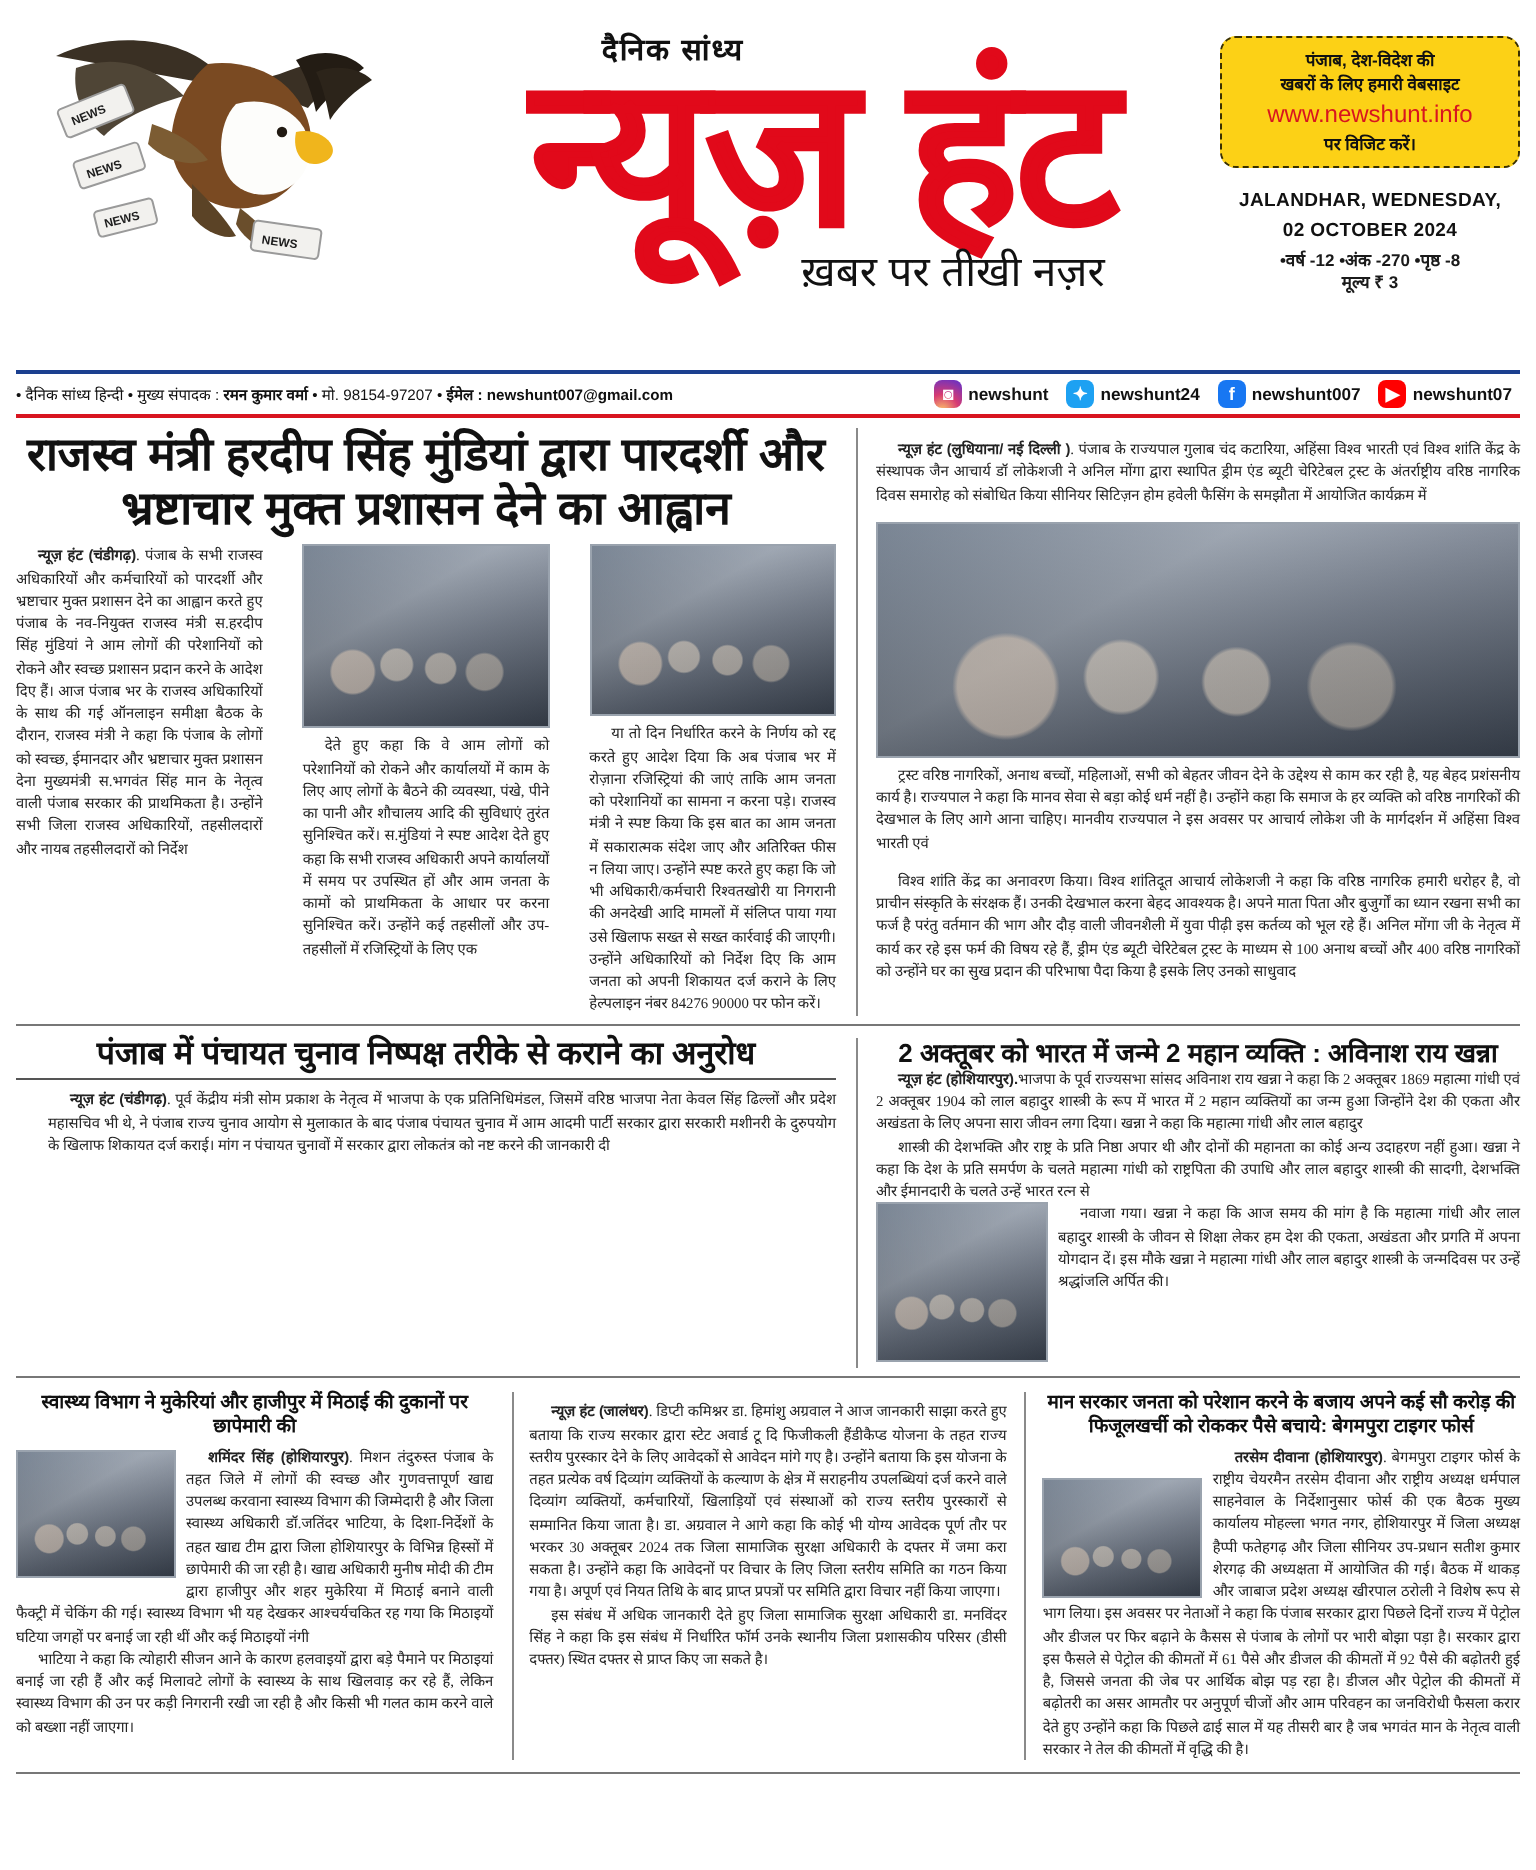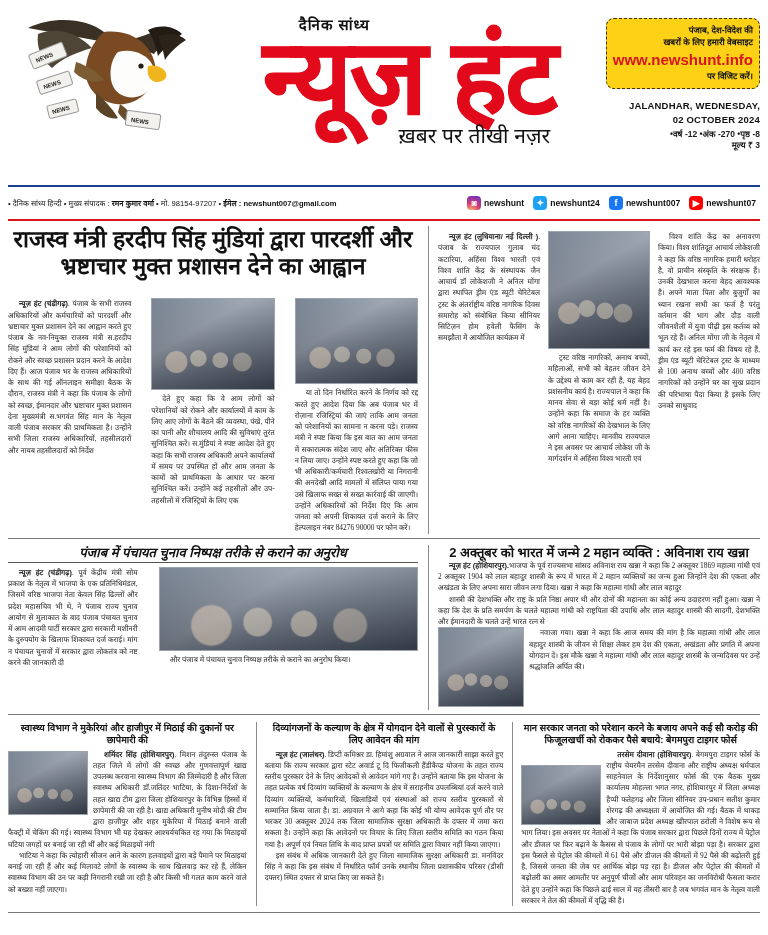--- a/index.html
+++ b/index.html
@@ -39,40 +39,40 @@
     letter-spacing: -2px;
     -webkit-text-stroke: 1px #e1091a;
     margin-top: -6px;
   }
   .tagline {
     font-size: 21px; font-weight: 400; color: #111;
     margin-top: -6px; margin-left: 130px;
   }
 
   .right-ear {
-    flex: 0 0 150px; padding-top: 18px; text-align: right;
+    flex: 0 0 150px; padding-top: 18px; text-align: center;
   }
   .web-box {
     background: #fcd116; border: 1px dashed #3a3000; border-radius: 8px;
     padding: 5px 6px 5px; font-size: 8.5px; line-height: 1.45;
     font-weight: 700; color: #111;
   }
-  .web-box .url { color: #d8151f; font-weight: 700; font-size: 15px; }
+  .web-box .url { color: #d8151f; font-weight: 400; font-size: 12px; }
   .dateline {
     margin-top: 10px; font-size: 9.5px; font-weight: 800; line-height: 1.5;
     color: #111; letter-spacing: 0.2px;
   }
   .issue-line { font-size: 8.5px; font-weight: 700; margin-top: 1px; }
   .price-line { font-size: 8.5px; font-weight: 700; }
 
   
   .rulebar-top { height: 2px; background: #1b3f8f; margin: 0 0 0; }
   .rulebar-bot { height: 2px; background: #d8151f; }
   .socialstrip {
-    display: flex; align-items: center; height: 32px;
+    display: flex; align-items: center; height: 20px;
     font-size: 8px; gap: 0;
   }
   .imprint { flex: 1 1 auto; white-space: nowrap; font-size: 7.6px; color: #111; }
   .imprint b { font-weight: 800; }
   .social-items { display: flex; align-items: center; gap: 9px; padding-right: 4px; }
   .soc { display: flex; align-items: center; gap: 3px; font-size: 8.6px; font-weight: 800; color: #111; }
   .soc .glyph {
     width: 14px; height: 14px; border-radius: 4px; display: inline-flex;
     align-items: center; justify-content: center; color: #fff; font-size: 9px; font-weight: 700;
   }
@@ -82,21 +82,21 @@
   .g-yt { background: #ff0000; border-radius: 50%; }
 
   
   .hl {
     font-family: "Liberation Sans", sans-serif;
     font-weight: 800; color: #111; text-align: center;
     line-height: 1.18;
   }
   .hl-lg { font-size: 23px; }
   .hl-md { font-size: 13px; }
-  .hl-sm { font-size: 13px; font-style: italic; }
+  .hl-sm { font-size: 16px; }
   .hl-xs { font-size: 9.5px; }
 
   .body-col {
     font-family: "Liberation Serif", serif;
     font-size: 7.4px; line-height: 1.52;
     text-align: justify; color: #232323;
     hyphens: auto;
   }
   .byline { font-weight: 800; font-family: "Liberation Sans", sans-serif; }
   .body-col p { margin: 0 0 0; text-indent: 11px; }
@@ -114,35 +114,35 @@
       radial-gradient(circle at 74% 70%, rgba(215,200,180,.45) 0 8%, transparent 9%),
       linear-gradient(to bottom, rgba(255,255,255,.18), rgba(0,0,0,.28));
   }
 
   
   .sec1 { display: flex; gap: 10px; padding-top: 5px; }
   .sec1 .left { flex: 0 0 410px; }
   .sec1 .right { flex: 1 1 auto; }
   .vline { border-left: 1px solid #8a8a8a; }
 
-  .s1-left-cols { display: flex; gap: 20px; margin-top: 18px; }
+  .s1-left-cols { display: flex; gap: 20px; margin-top: 4px; }
   .s1-left-cols > div { flex: 1 1 0; }
 
   .photo-s1a { width: 100%; height: 92px; margin-bottom: 3px; }
   .photo-s1b { width: 100%; height: 86px; margin-bottom: 3px; }
 
-  .sec1 .right .subcols { display: flex; gap: 8px; margin-top: 5px; }
+  .sec1 .right .subcols { display: flex; gap: 8px; margin-top: 5px; flex-direction: column; }
   .sec1 .right .subcols > div { flex: 1 1 0; }
   .photo-gov { width: 100%; height: 118px; margin-bottom: 3px; }
 
   
   .sec2 { display: flex; gap: 10px; margin-top: 6px; }
   .sec2 .left { flex: 0 0 410px; }
   .sec2 .right { flex: 1 1 auto; }
-  .s2cols { display: flex; gap: 21px; margin-top: 4px; }
+  .s2cols { display: flex; gap: 21px; margin-top: 4px; margin-left: 16px; }
   .s2cols > div { flex: 1 1 0; }
   .photo-s2 { width: 100%; height: 84px; margin-bottom: 3px; }
   .photo-port { width: 96px; height: 86px; float: right; margin: 0 0 3px 5px; }
 
   
   .sec3 { display: flex; gap: 9px; margin-top: 7px; }
   .sec3 > .block { flex: 1 1 0; }
   .sec3 .block.b3 { flex: 1 1 0; }
   .photo-s3 { width: 100%; height: 72px; margin: 2px 0 3px; }
 
@@ -284,26 +284,20 @@
   <div class="divider-row"></div>
 
   <div class="sec2">
 
     <div class="left">
       <div class="hl hl-sm" style="border-bottom:1px solid #555;padding-bottom:2px">पंजाब में पंचायत चुनाव निष्पक्ष तरीके से कराने का अनुरोध</div>
       <div class="s2cols">
         <div class="body-col">
           <p><span class="byline">न्यूज़ हंट (चंडीगढ़)</span><span>. पूर्व केंद्रीय मंत्री सोम प्रकाश के नेतृत्व में भाजपा के एक प्रतिनिधिमंडल, जिसमें वरिष्ठ भाजपा नेता केवल सिंह ढिल्लों और प्रदेश महासचिव भी थे, ने पंजाब राज्य चुनाव आयोग से मुलाकात के बाद पंजाब पंचायत चुनाव में आम आदमी पार्टी सरकार द्वारा सरकारी मशीनरी के दुरुपयोग के खिलाफ शिकायत दर्ज कराई। मांग न पंचायत चुनावों में सरकार द्वारा लोकतंत्र को नष्ट करने की जानकारी दी</span></p>
         </div>
-        <div style="flex:2 1 0">
-          <div class="photo photo-s2"></div>
-          <div class="body-col">
-            <p>और पंजाब में पंचायत चुनाव निष्पक्ष तरीके से कराने का अनुरोध किया।</p>
-          </div>
-        </div>
       </div>
     </div>
 
     <div class="right vline" style="padding-left:9px">
       <div class="hl hl-md">2 अक्तूबर को भारत में जन्मे 2 महान व्यक्ति : अविनाश राय खन्ना</div>
       <div class="subcols">
         <div class="body-col">
           <p><span class="byline">न्यूज़ हंट (होशियारपुर).</span><span>भाजपा के पूर्व राज्यसभा सांसद अविनाश राय खन्ना ने कहा कि 2 अक्तूबर 1869 महात्मा गांधी एवं 2 अक्तूबर 1904 को लाल बहादुर शास्त्री के रूप में भारत में 2 महान व्यक्तियों का जन्म हुआ जिन्होंने देश की एकता और अखंडता के लिए अपना सारा जीवन लगा दिया। खन्ना ने कहा कि महात्मा गांधी और लाल बहादुर</span></p>
         </div>
         <div class="body-col">
@@ -326,21 +320,20 @@
     <div class="block b1">
       <div class="hl hl-xs">स्वास्थ्य विभाग ने मुकेरियां और हाजीपुर में मिठाई की दुकानों पर छापेमारी की</div>
       <div class="body-col" style="margin-top:4px">
         <div class="photo photo-s3" style="float:left;width:80px;height:64px;margin:2px 5px 2px 0"></div>
         <p><span class="byline">शमिंदर सिंह (होशियारपुर)</span><span>. मिशन तंदुरुस्त पंजाब के तहत जिले में लोगों की स्वच्छ और गुणवत्तापूर्ण खाद्य उपलब्ध करवाना स्वास्थ्य विभाग की जिम्मेदारी है और जिला स्वास्थ्य अधिकारी डॉ.जतिंदर भाटिया, के दिशा-निर्देशों के तहत खाद्य टीम द्वारा जिला होशियारपुर के विभिन्न हिस्सों में छापेमारी की जा रही है। खाद्य अधिकारी मुनीष मोदी की टीम द्वारा हाजीपुर और शहर मुकेरिया में मिठाई बनाने वाली फैक्ट्री में चेकिंग की गई। स्वास्थ्य विभाग भी यह देखकर आश्चर्यचकित रह गया कि मिठाइयों घटिया जगहों पर बनाई जा रही थीं और कई मिठाइयों नंगी</span></p>
         <p>भाटिया ने कहा कि त्योहारी सीजन आने के कारण हलवाइयों द्वारा बड़े पैमाने पर मिठाइयां बनाई जा रही हैं और कई मिलावटे लोगों के स्वास्थ्य के साथ खिलवाड़ कर रहे हैं, लेकिन स्वास्थ्य विभाग की उन पर कड़ी निगरानी रखी जा रही है और किसी भी गलत काम करने वाले को बख्शा नहीं जाएगा।</p>
       </div>
     </div>
 
     <div class="block b2 vline" style="padding-left:8px">
-      <div class="hl hl-xs">दिव्यांगजनों के कल्याण के क्षेत्र में योगदान देने वालों से पुरस्कारों के लिए आवेदन की मांग</div>
       <div class="body-col" style="margin-top:4px">
         <p><span class="byline">न्यूज़ हंट (जालंधर)</span><span>. डिप्टी कमिश्नर डा. हिमांशु अग्रवाल ने आज जानकारी साझा करते हुए बताया कि राज्य सरकार द्वारा स्टेट अवार्ड टू दि फिजीकली हैंडीकैप्ड योजना के तहत राज्य स्तरीय पुरस्कार देने के लिए आवेदकों से आवेदन मांगे गए है। उन्होंने बताया कि इस योजना के तहत प्रत्येक वर्ष दिव्यांग व्यक्तियों के कल्याण के क्षेत्र में सराहनीय उपलब्धियां दर्ज करने वाले दिव्यांग व्यक्तियों, कर्मचारियों, खिलाड़ियों एवं संस्थाओं को राज्य स्तरीय पुरस्कारों से सम्मानित किया जाता है। डा. अग्रवाल ने आगे कहा कि कोई भी योग्य आवेदक पूर्ण तौर पर भरकर 30 अक्तूबर 2024 तक जिला सामाजिक सुरक्षा अधिकारी के दफ्तर में जमा करा सकता है। उन्होंने कहा कि आवेदनों पर विचार के लिए जिला स्तरीय समिति का गठन किया गया है। अपूर्ण एवं नियत तिथि के बाद प्राप्त प्रपत्रों पर समिति द्वारा विचार नहीं किया जाएगा।</span></p>
         <p>इस संबंध में अधिक जानकारी देते हुए जिला सामाजिक सुरक्षा अधिकारी डा. मनविंदर सिंह ने कहा कि इस संबंध में निर्धारित फॉर्म उनके स्थानीय जिला प्रशासकीय परिसर (डीसी दफ्तर) स्थित दफ्तर से प्राप्त किए जा सकते है।</p>
       </div>
     </div>
 
     <div class="block b3 vline" style="padding-left:8px">
       <div class="hl hl-xs">मान सरकार जनता को परेशान करने के बजाय अपने कई सौ करोड़ की फिजूलखर्ची को रोककर पैसे बचाये: बेगमपुरा टाइगर फोर्स</div>
       <div class="body-col" style="margin-top:4px">
         <div class="photo photo-s3" style="float:left;width:80px;height:60px;margin:16px 5px 2px 0"></div>

